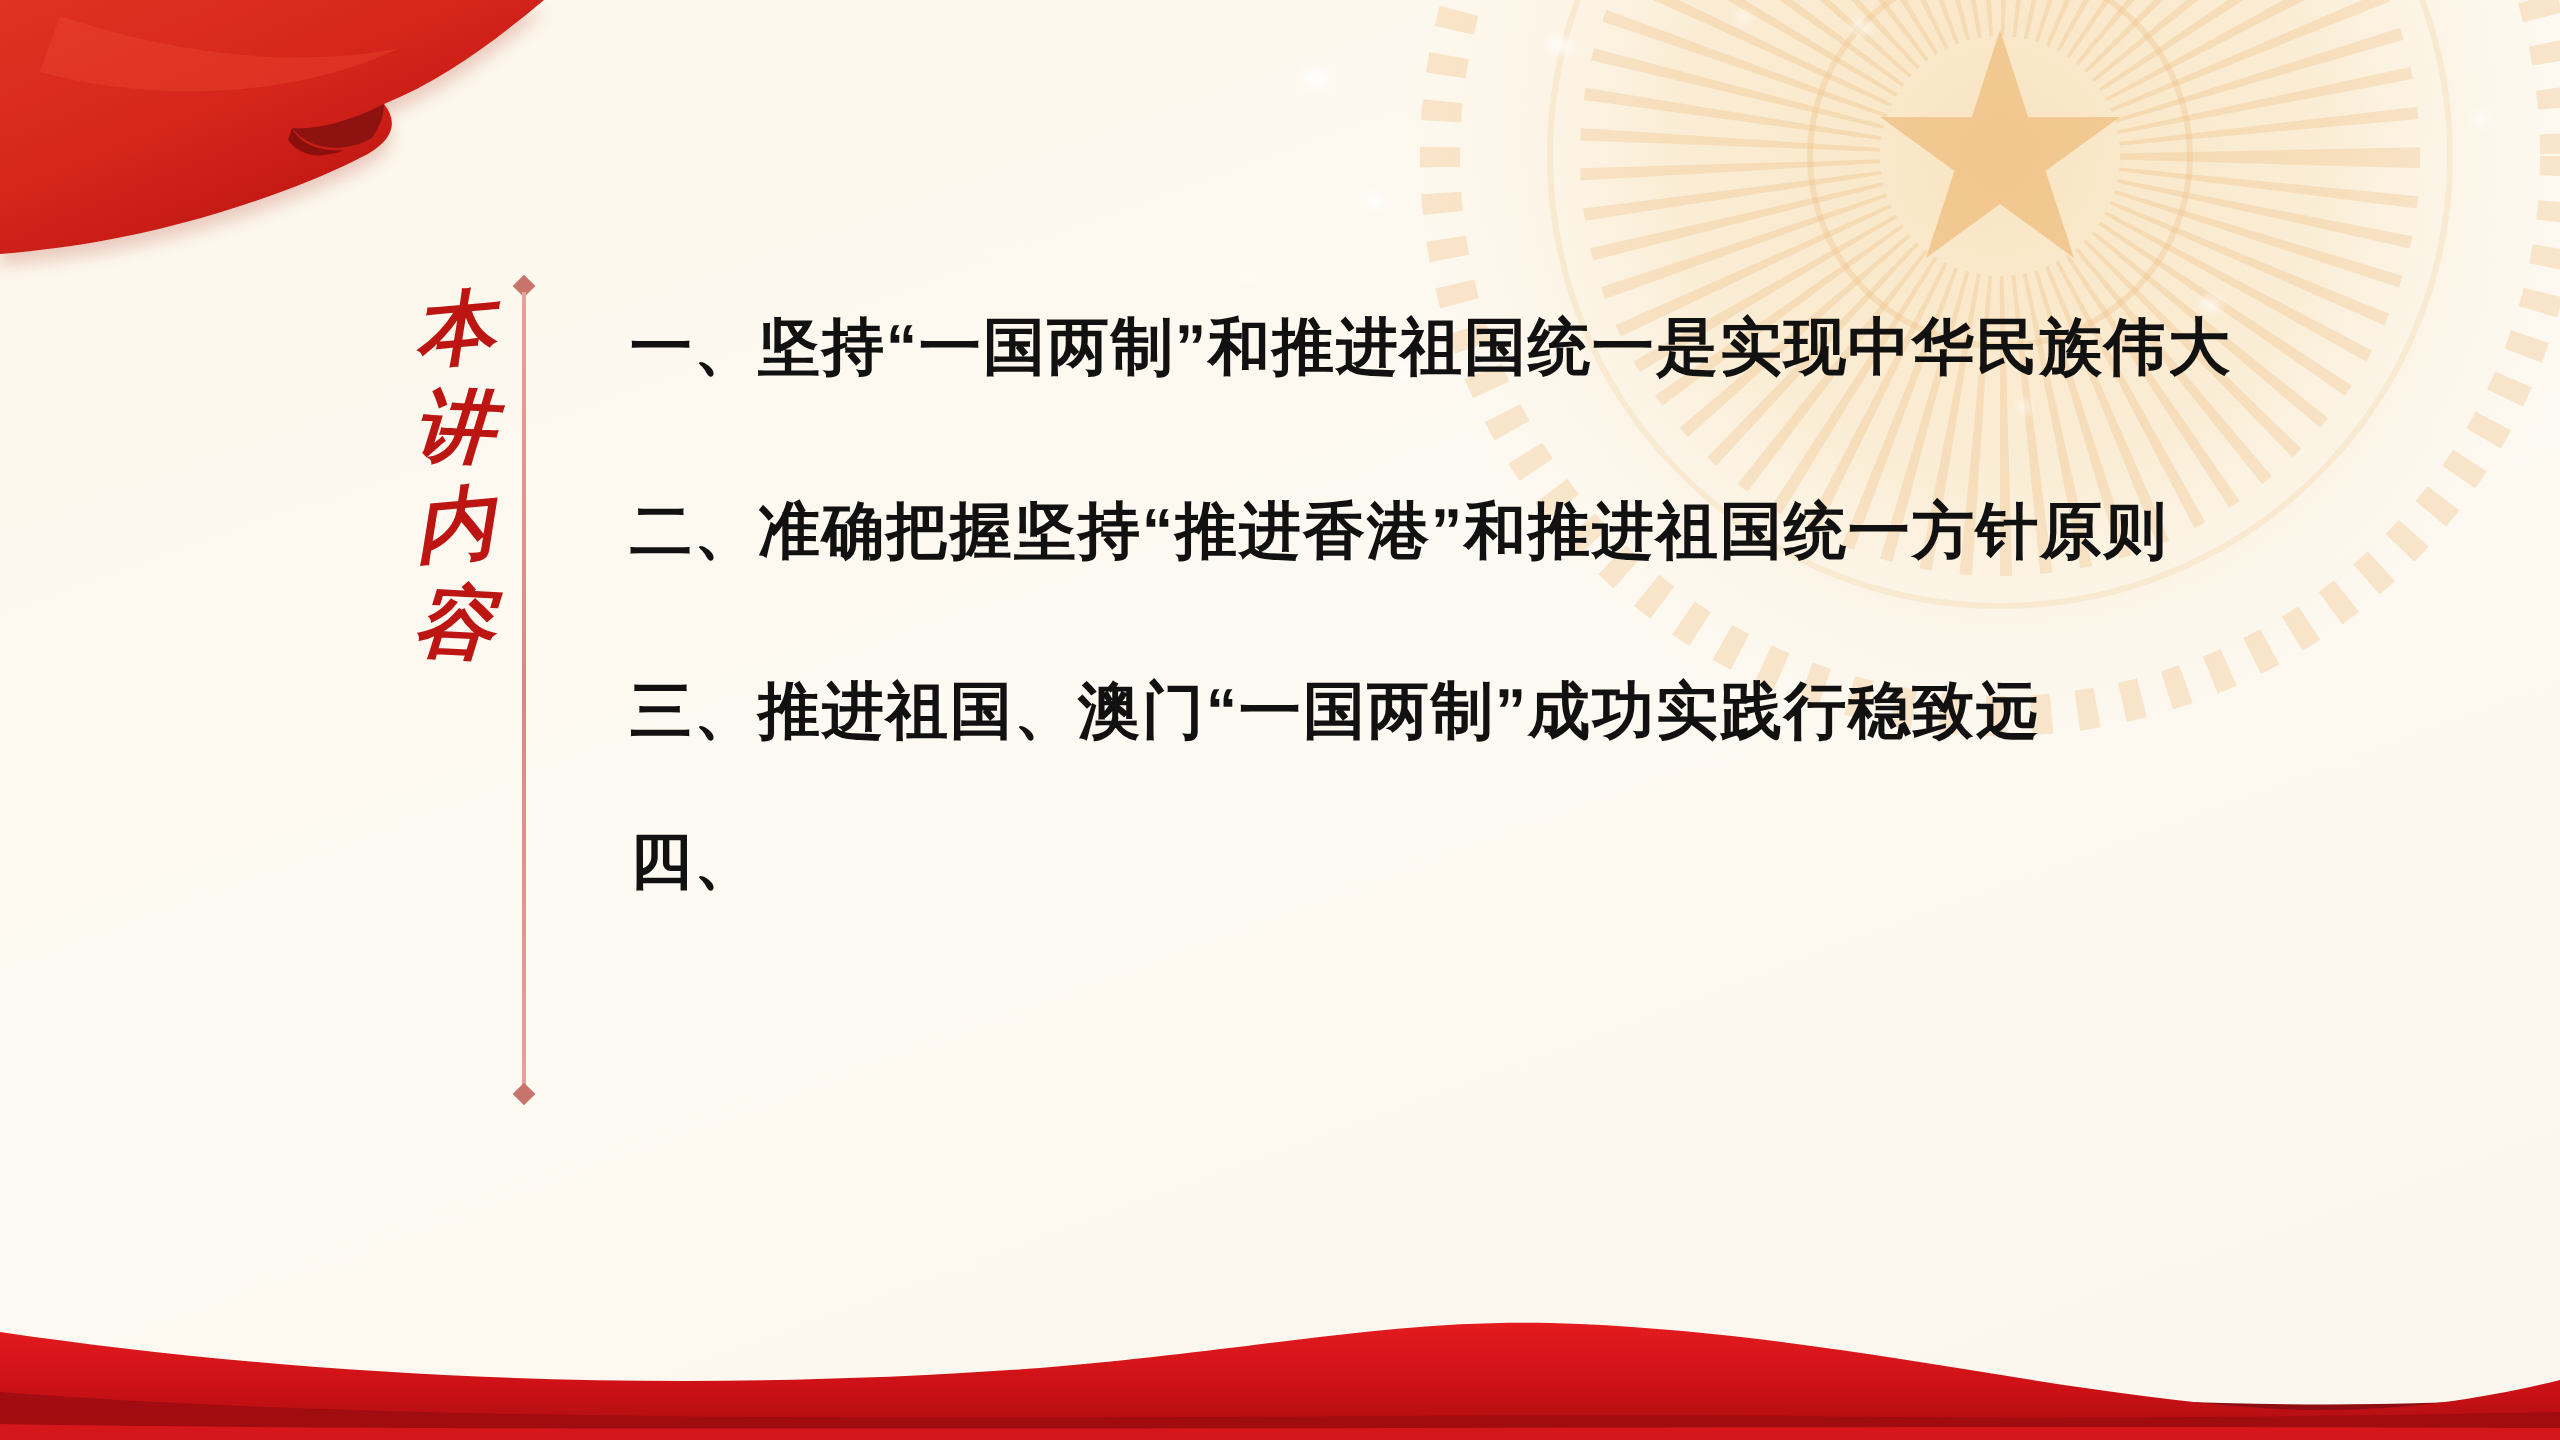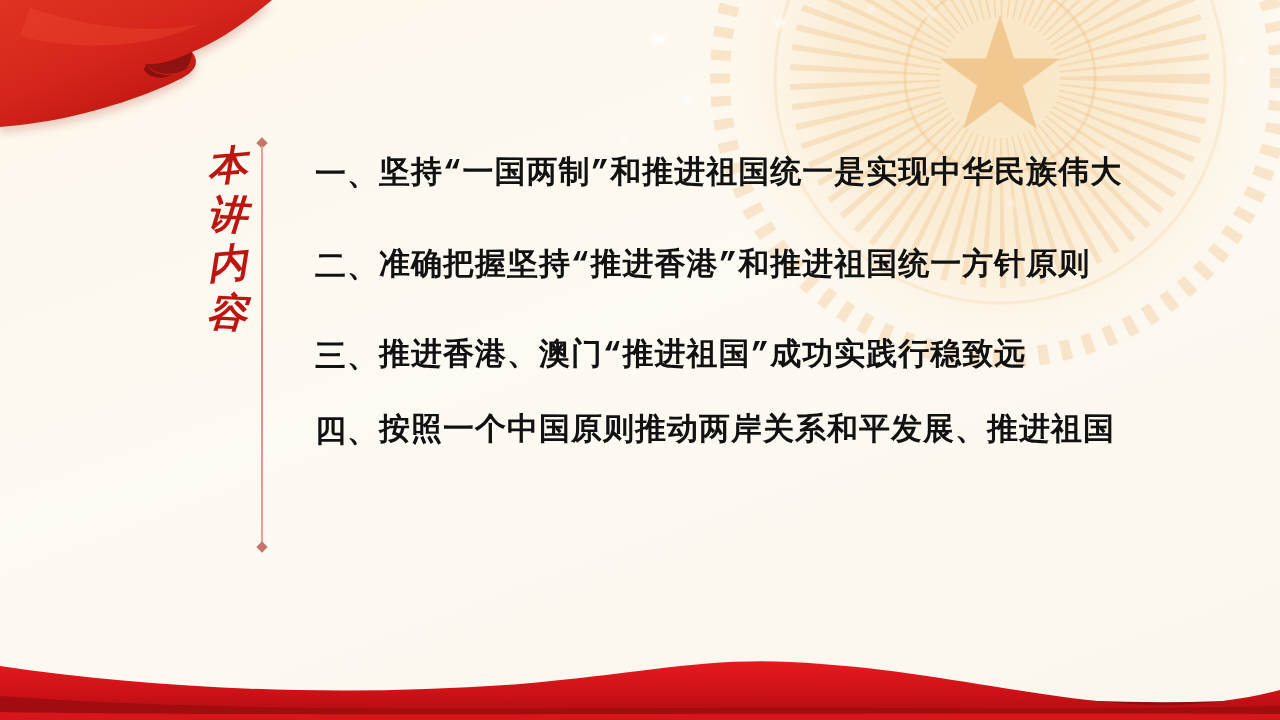--- a/index.html
+++ b/index.html
@@ -47,21 +47,21 @@
   .divider .diamond.top { top: 0; }
   .divider .diamond.bottom { bottom: 0; }
 
   
   .content {
     position: absolute; left: 315px; top: 150px; width: 890px;
     color: #111111; font-weight: bold;
   }
   .item { display: flex; font-size: 31px; line-height: 47px; letter-spacing: 1px; }
   .item .label { flex: 0 0 auto; white-space: pre; }
-  .item .lines { flex: 1 1 auto; font-family: Liberation Mono, monospace; }
+  .item .lines { flex: 1 1 auto; }
   .item .line { display: block; }
   .item-1 { margin-bottom: 45px; }
   .item-2 { margin-bottom: 43px; }
   .item-3 { margin-bottom: 28px; }
 </style>
 </head>
 <body>
 
 <svg class="emblem" viewBox="-300 -300 600 600">
   <defs>
@@ -141,27 +141,26 @@
   </div>
   <div class="item item-2">
     <span class="label">二、</span>
     <span class="lines">
       <span class="line">准确把握坚持“推进香港”和推进祖国统一方针原则</span>
     </span>
   </div>
   <div class="item item-3">
     <span class="label">三、</span>
     <span class="lines">
-      <span class="line">推进香港、澳门“推进祖国”成功实践行稳致远</span>
+      <span class="line">推进祖国、澳门“一国两制”成功实践行稳致远</span>
     </span>
   </div>
   <div class="item item-4">
     <span class="label">四、</span>
     <span class="lines">
-      <span class="line">按照一个中国原则推动两岸关系和平发展、推进祖国</span>
     </span>
   </div>
 </div>
 
 <svg class="wave" viewBox="0 0 1280 120" preserveAspectRatio="none">
   <defs>
     <linearGradient id="waveGrad" x1="0%" y1="0%" x2="0%" y2="100%">
       <stop offset="0%" stop-color="#e41b1f"></stop>
       <stop offset="55%" stop-color="#cc1116"></stop>
       <stop offset="100%" stop-color="#a80d11"></stop>

